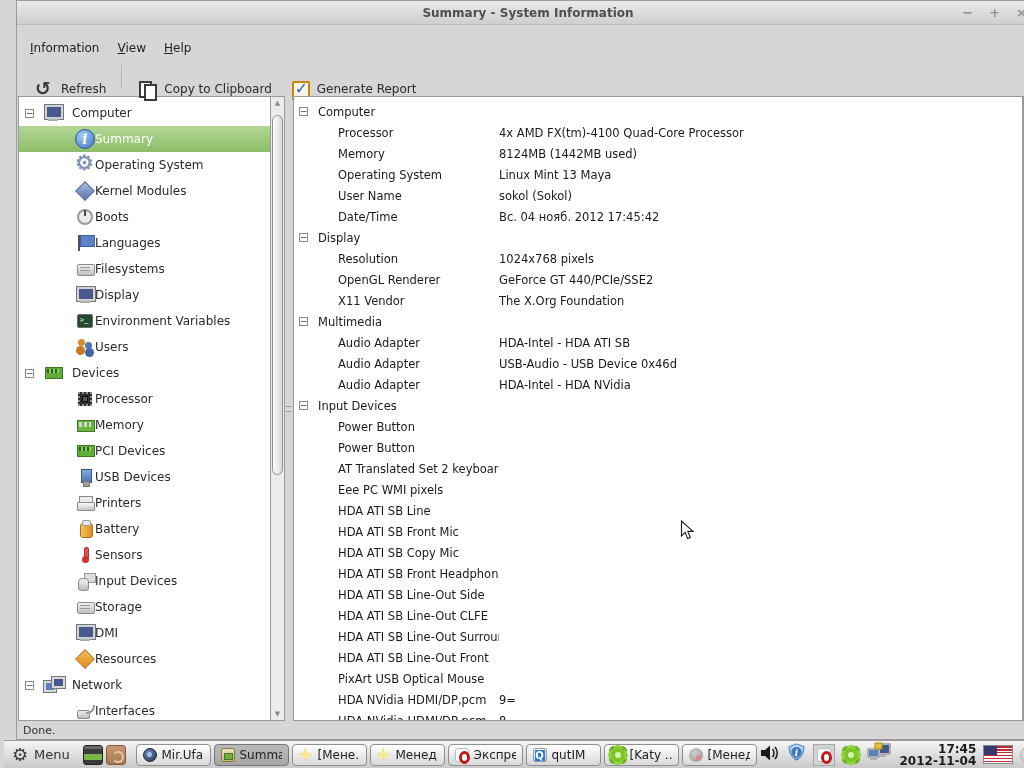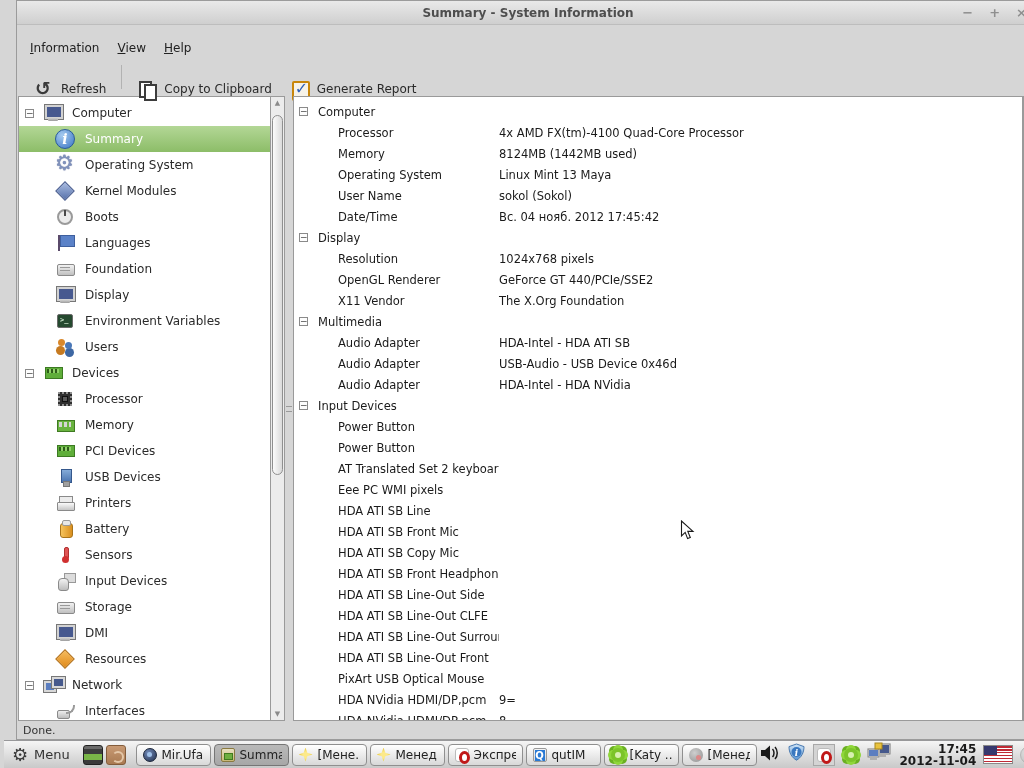--- a/index.html
+++ b/index.html
@@ -25,21 +25,21 @@
   .toolbar { height:36px; flex:none; display:flex; align-items:center; padding-left:8px; }
   .tool-btn { display:flex; align-items:center; gap:7px; padding:4px 9px; font-size:12px; color:#2a2a2a; border-radius:3px;margin-top:24px; }
   .tool-sep { width:1px; height:24px; background:#b2b2b2; margin:0 6px; flex:none; }
 
   
   .content { flex:1; min-height:0; display:flex; padding:1px 1px 0 1px; }
   .sidebar { width:252px; flex:none; background:#fff; border:1px solid #9a9a9a; border-right:none;
              overflow:hidden; padding-top:3px; }
   .t-row { height:26px; display:flex; align-items:center; font-size:12px; color:#2a2a2a; white-space:nowrap; }
   .t-parent { padding-left:6px; gap:9px; }
-  .t-child  { padding-left:36px; gap:10px; }
+  .t-child  { padding-left:56px; }
   .t-row.selected { background:linear-gradient(#b3d796,#8cbd68); color:#fff; }
 
   .expander { width:9px; height:9px; flex:none; border:1px solid #8a8a8a; background:#fdfdfd;
               font-size:9px; line-height:7px; text-align:center; color:#444; }
 
   .sb-scroll { width:15px; flex:none; position:relative; background:#ececec; border:1px solid #9a9a9a; }
   .scroll-arrow { position:absolute; left:0; right:0; text-align:center; font-size:7px; color:#8a8a8a; height:12px; line-height:12px; }
   .scroll-arrow.up { top:0; } .scroll-arrow.down { bottom:0; }
   .scroll-thumb { position:absolute; left:1px; right:1px; border:1px solid #8f8f8f; border-radius:6px;
                   background:linear-gradient(90deg,#fbfbfb,#dadada); }
@@ -261,21 +261,21 @@
           <div class="t-row t-child">
             <span class="ic ic20 boots-icon"></span>
             <span>Boots</span>
           </div>
           <div class="t-row t-child">
             <span class="ic ic20 languages-icon"></span>
             <span>Languages</span>
           </div>
           <div class="t-row t-child">
             <span class="ic ic20 filesystems-icon"></span>
-            <span>Foundation</span>
+            <span>Filesystems</span>
           </div>
           <div class="t-row t-child">
             <span class="ic ic20 display-icon"></span>
             <span>Display</span>
           </div>
           <div class="t-row t-child">
             <span class="ic ic20 environment-variables-icon"></span>
             <span>Environment Variables</span>
           </div>
           <div class="t-row t-child">

